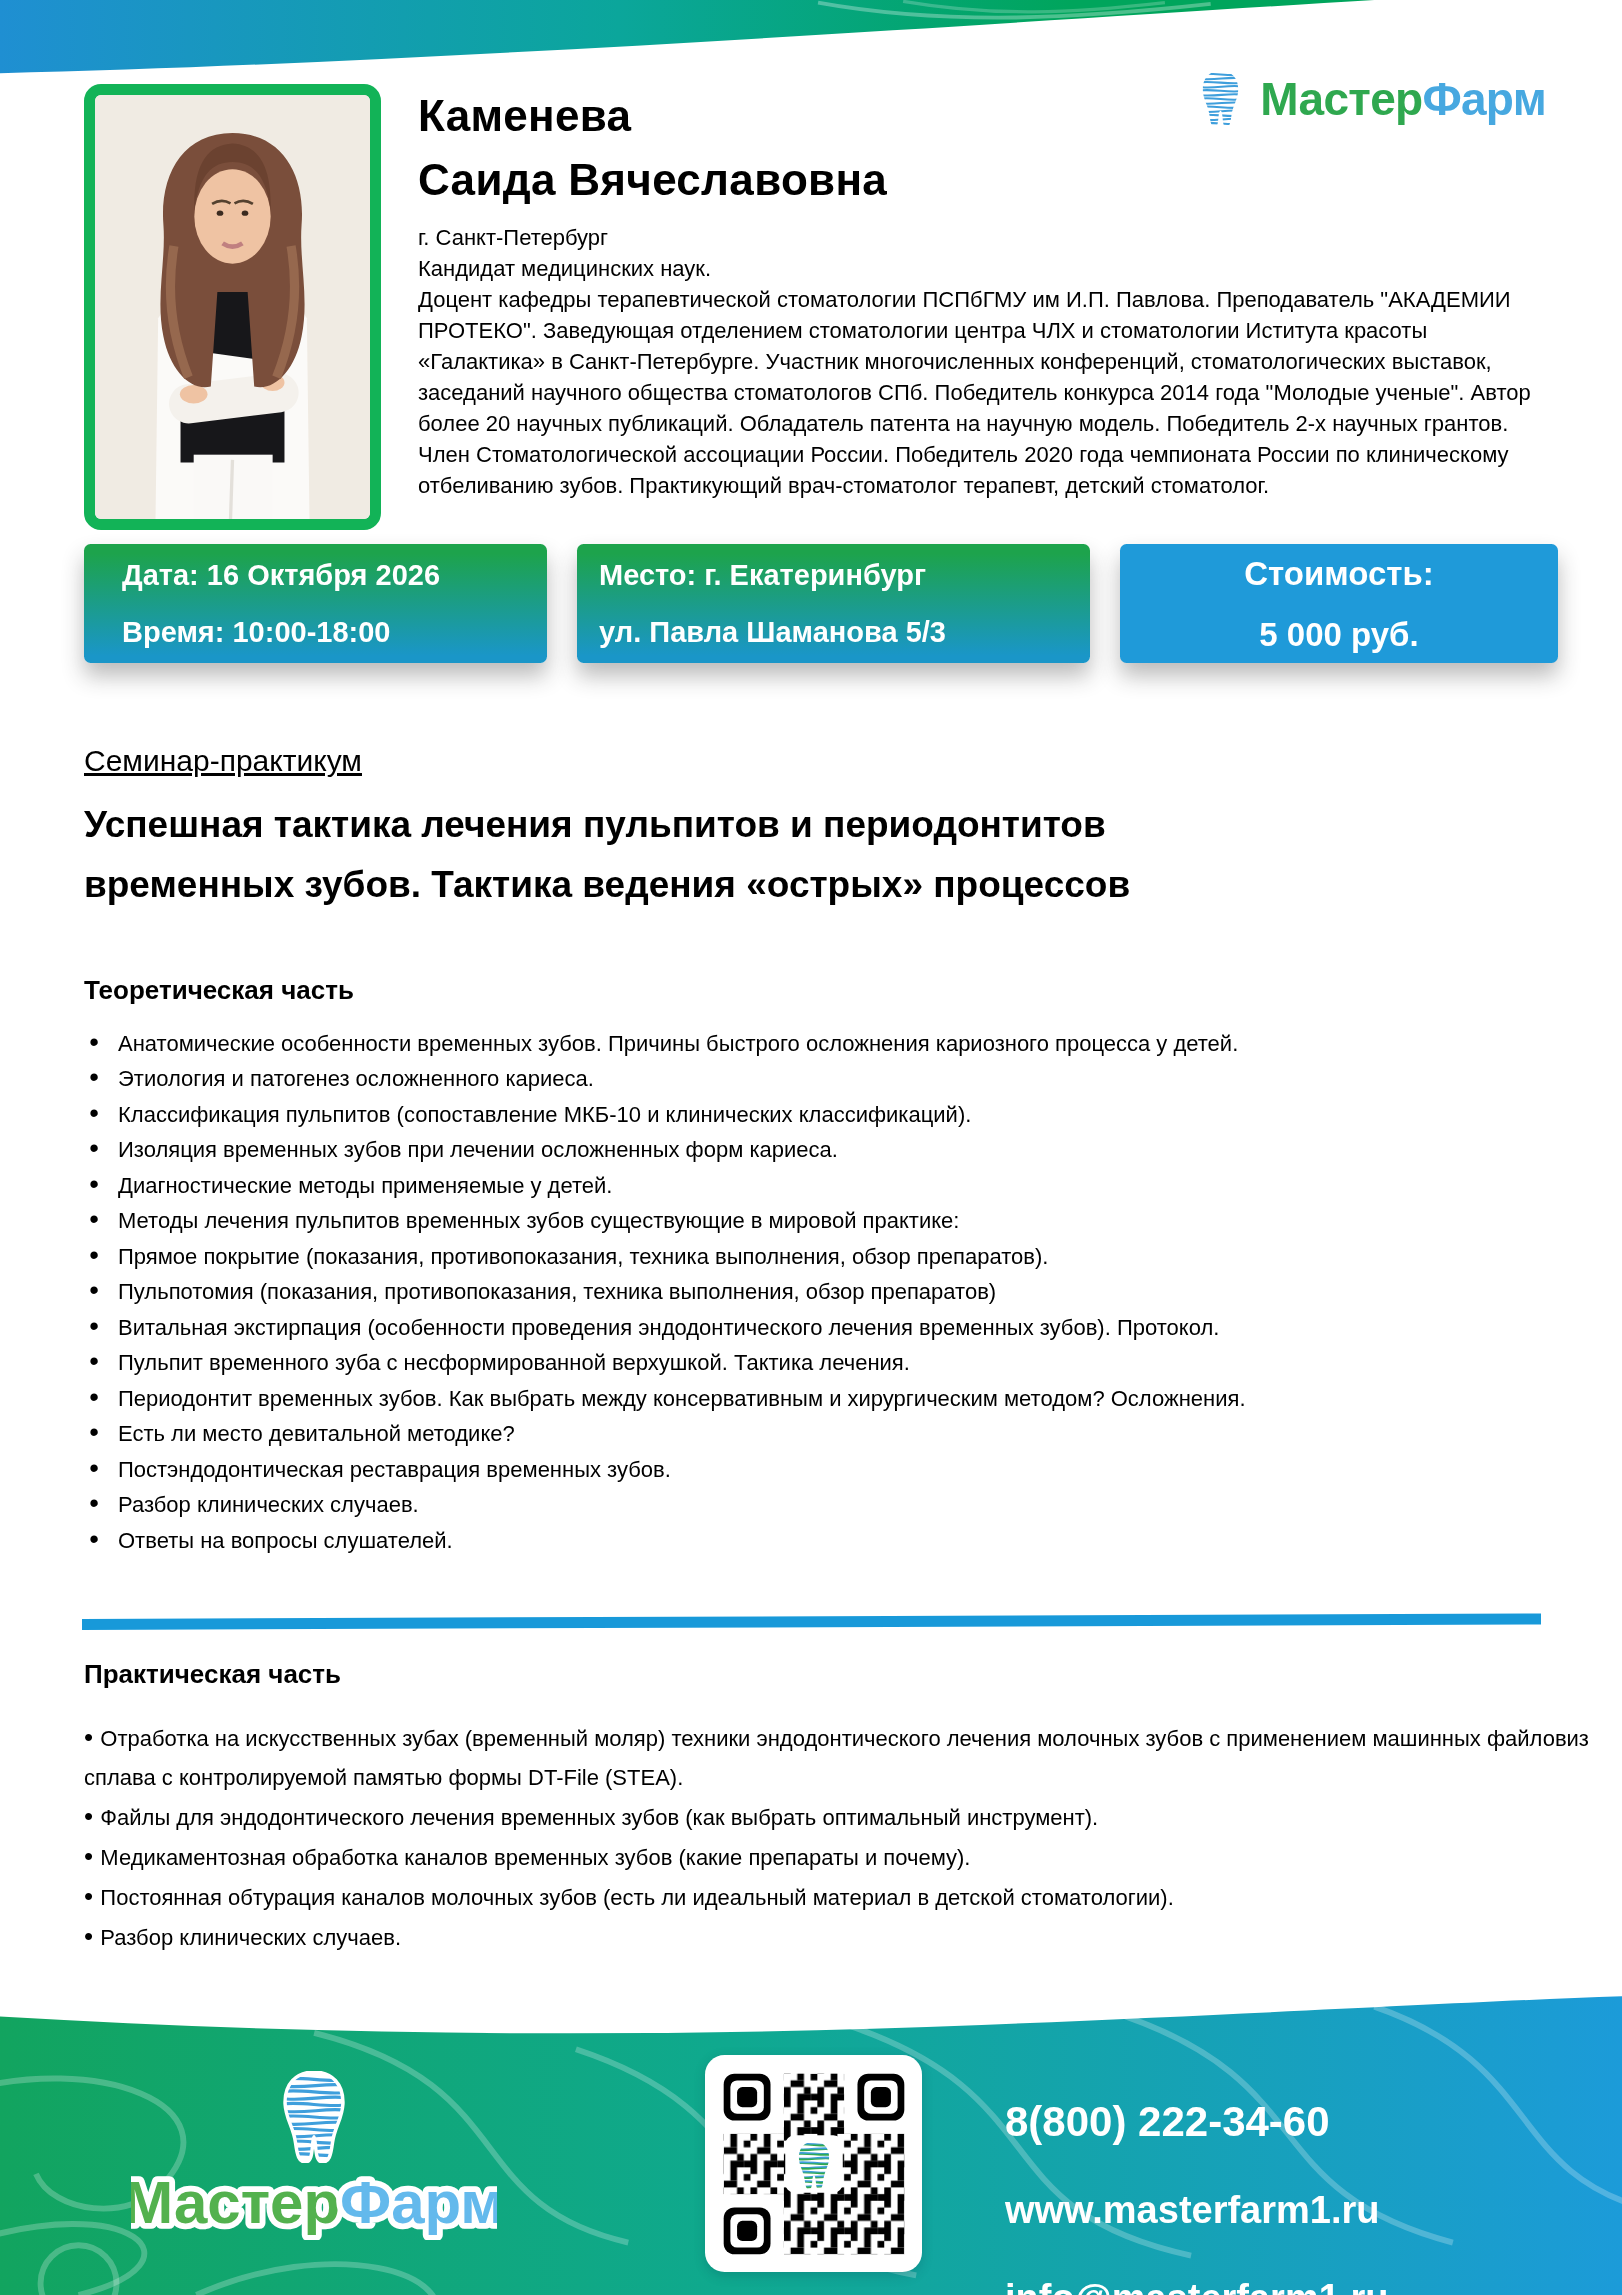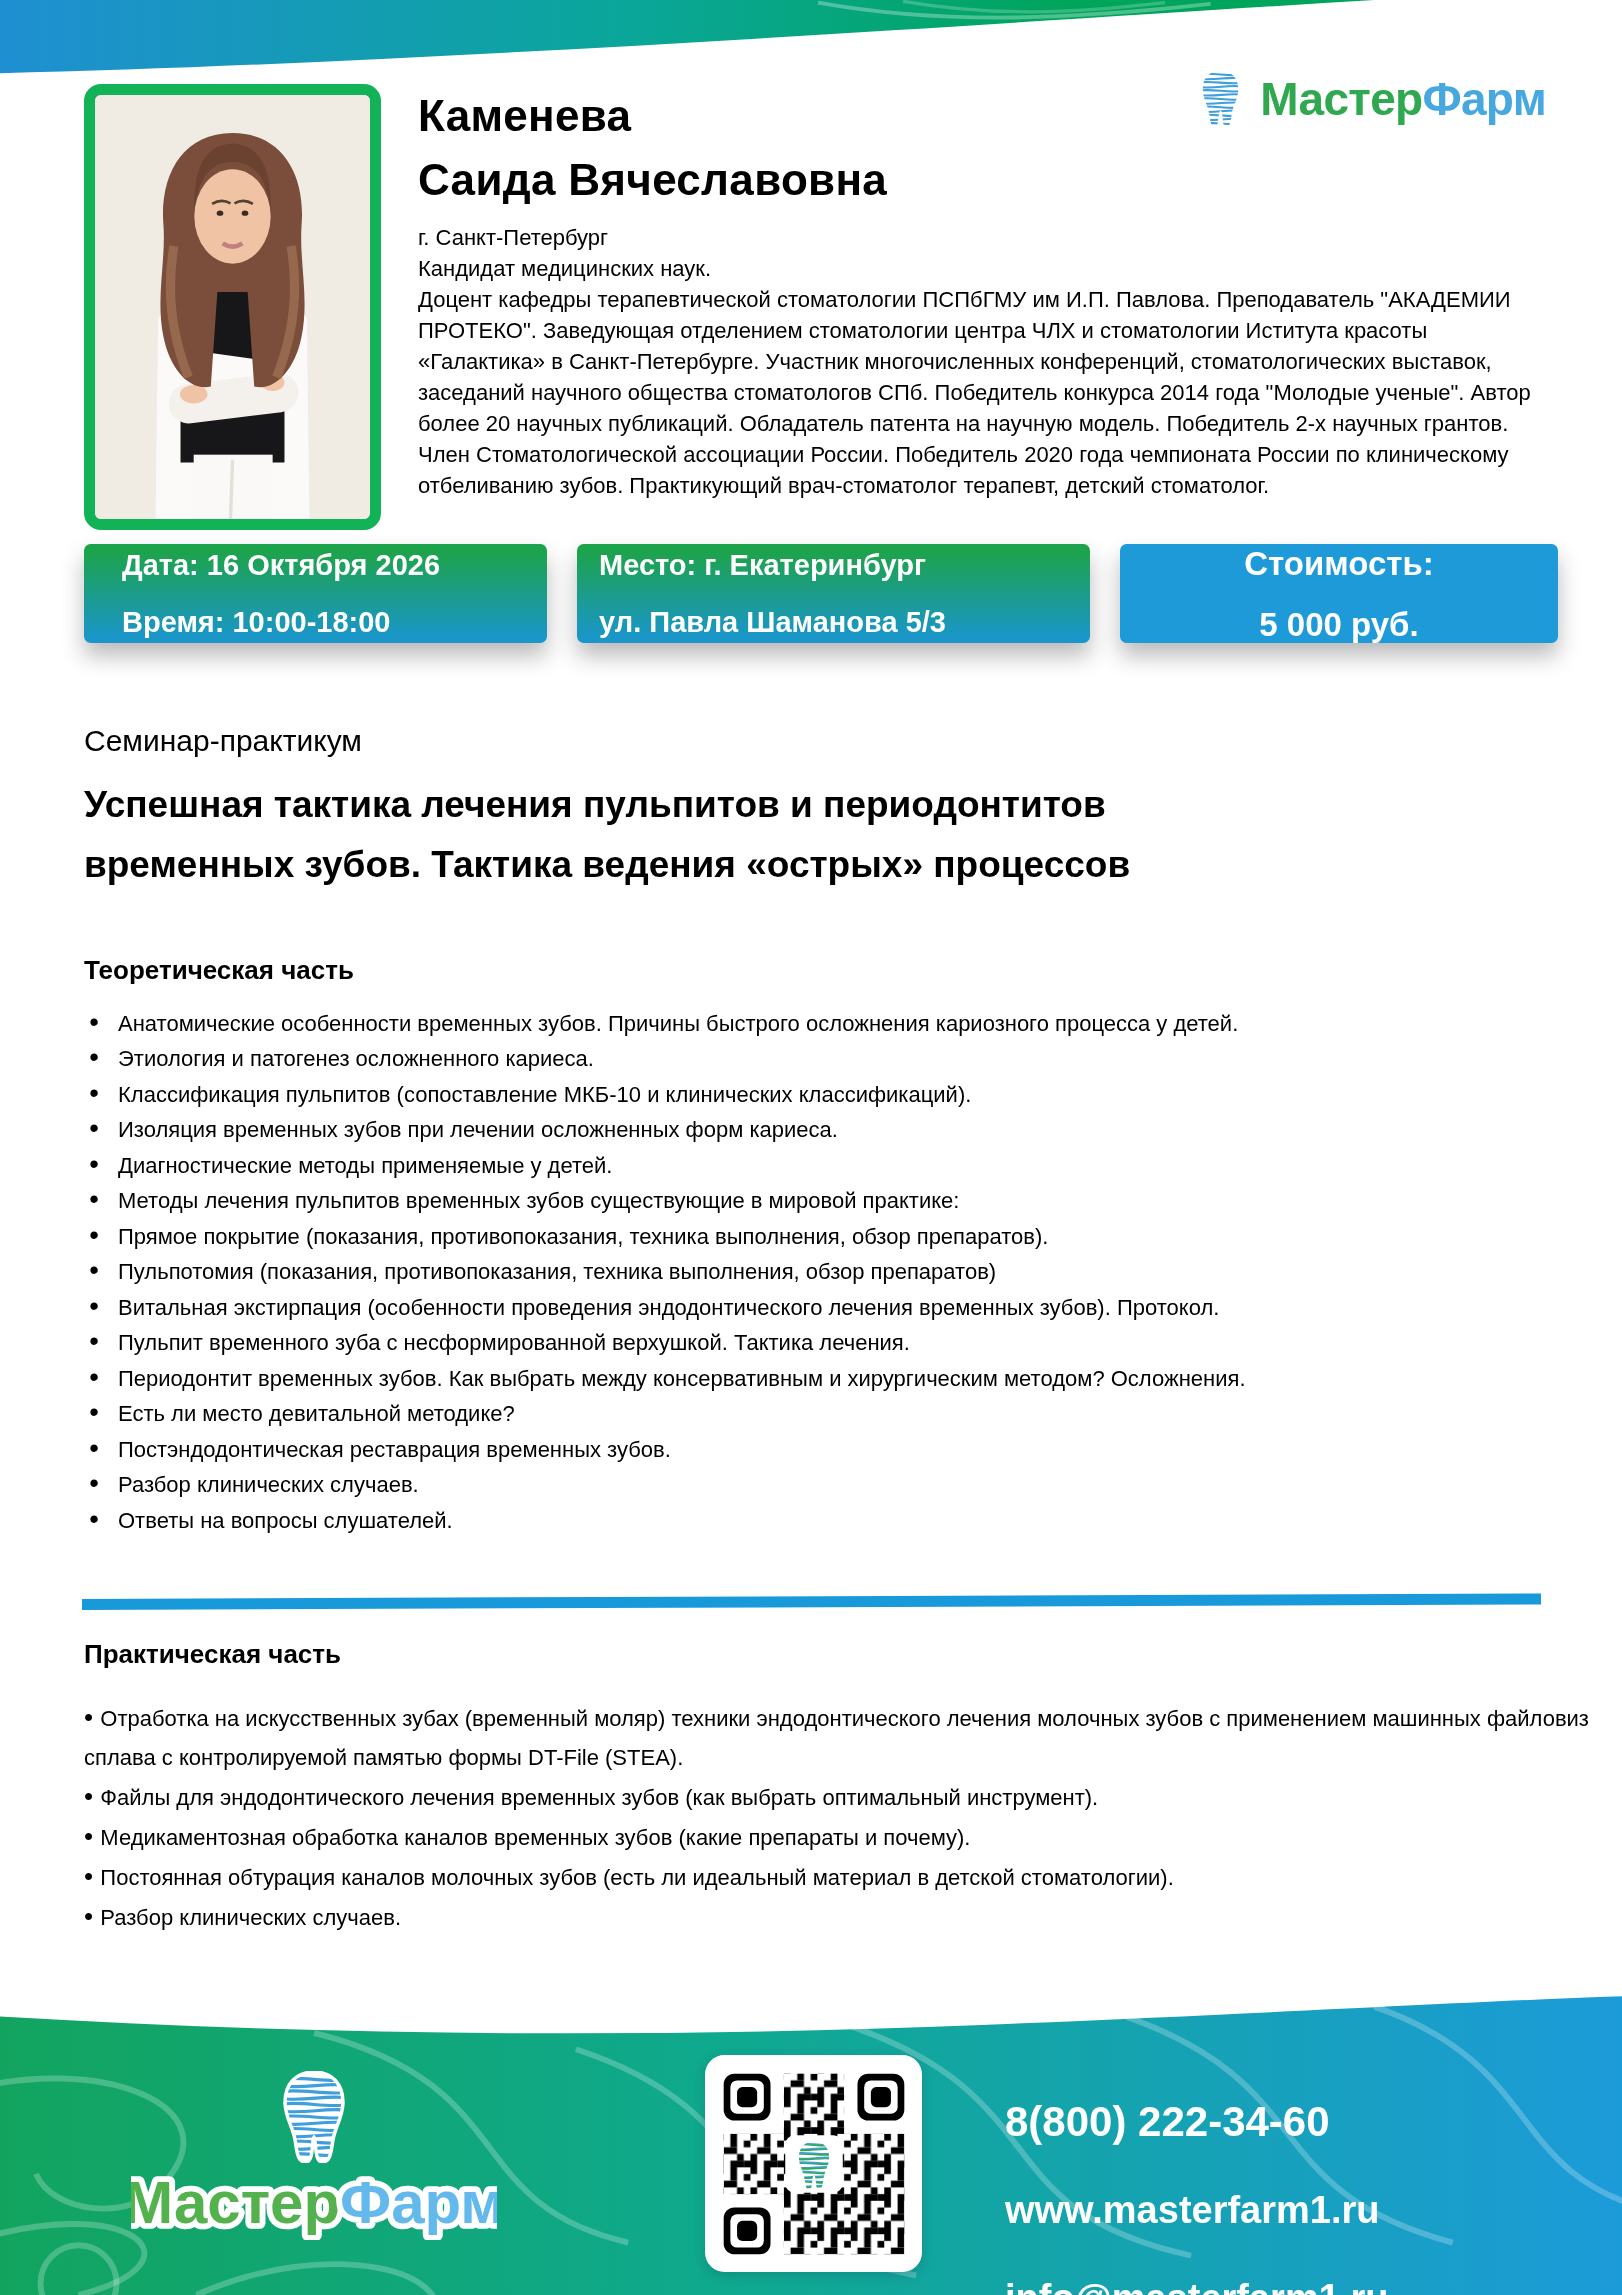--- a/index.html
+++ b/index.html
@@ -21,31 +21,31 @@
   .photo-frame{flex:0 0 297px;height:446px;box-sizing:border-box;border:11.8px solid #12B357;
                border-radius:17px;overflow:hidden;background:#F0EBE3;}
   .photo-frame svg{width:100%;height:100%}
   .speaker-info{margin-left:37px;flex:1;min-width:0;}
   .speaker-name{font-size:44px;font-weight:bold;line-height:1.45;letter-spacing:0.3px;}
   .speaker-meta{margin-top:10.5px;font-size:22px;line-height:31px;max-width:1139px;}
   .speaker-meta p{margin:0;}
 
   
   .info-row{display:flex;gap:30px;margin:14.4px 65px 0 84px;}
-  .info-box{height:99px;border-radius:6.5px;color:#fff;font-weight:bold;font-size:29px;
+  .info-box{height:119px;border-radius:6.5px;color:#fff;font-weight:bold;font-size:29px;
             display:flex;flex-direction:column;justify-content:center;gap:27.5px;box-sizing:border-box;
             box-shadow:0 13px 22px rgba(45,45,45,.32);}
   .info-box div{line-height:1;white-space:nowrap;}
   .info-box.grad{background:linear-gradient(180deg,#1DA34C 8%,#1A96C8 94%);}
   .box-date{flex:0 0 463px;padding-left:38px;}
   .box-place{flex:0 0 513px;padding-left:22px;}
   .box-price{flex:1;background:#1F9AD9;align-items:center;text-align:center;font-size:33px;}
 
   
-  .kicker{margin:81px 79px 0 84px;font-size:30px;}
+  .kicker{margin:81px 79px 0 84px;font-size:30px;text-decoration:underline;}
   .title{margin:17px 79px 0 84px;font-size:37px;line-height:60px;font-weight:bold;max-width:1165px;}
   .section-h{margin:60px 79px 0 84px;font-size:26px;font-weight:bold;}
 
   
   ul.t-list{margin:23.6px 33px 0 84px;padding:0;list-style:none;}
   .t-list li{font-size:22px;line-height:27px;margin-bottom:8.5px;padding-left:34px;position:relative;}
   .t-list li::before{content:"•";position:absolute;left:5.2px;top:-2px;font-size:27.5px;}
   ul.p-list{margin:27.5px 33px 0 84px;padding:0;list-style:none;}
   .p-list li{font-size:22px;line-height:39px;}
   .p-list li::before{content:"•  ";font-size:26px;}

